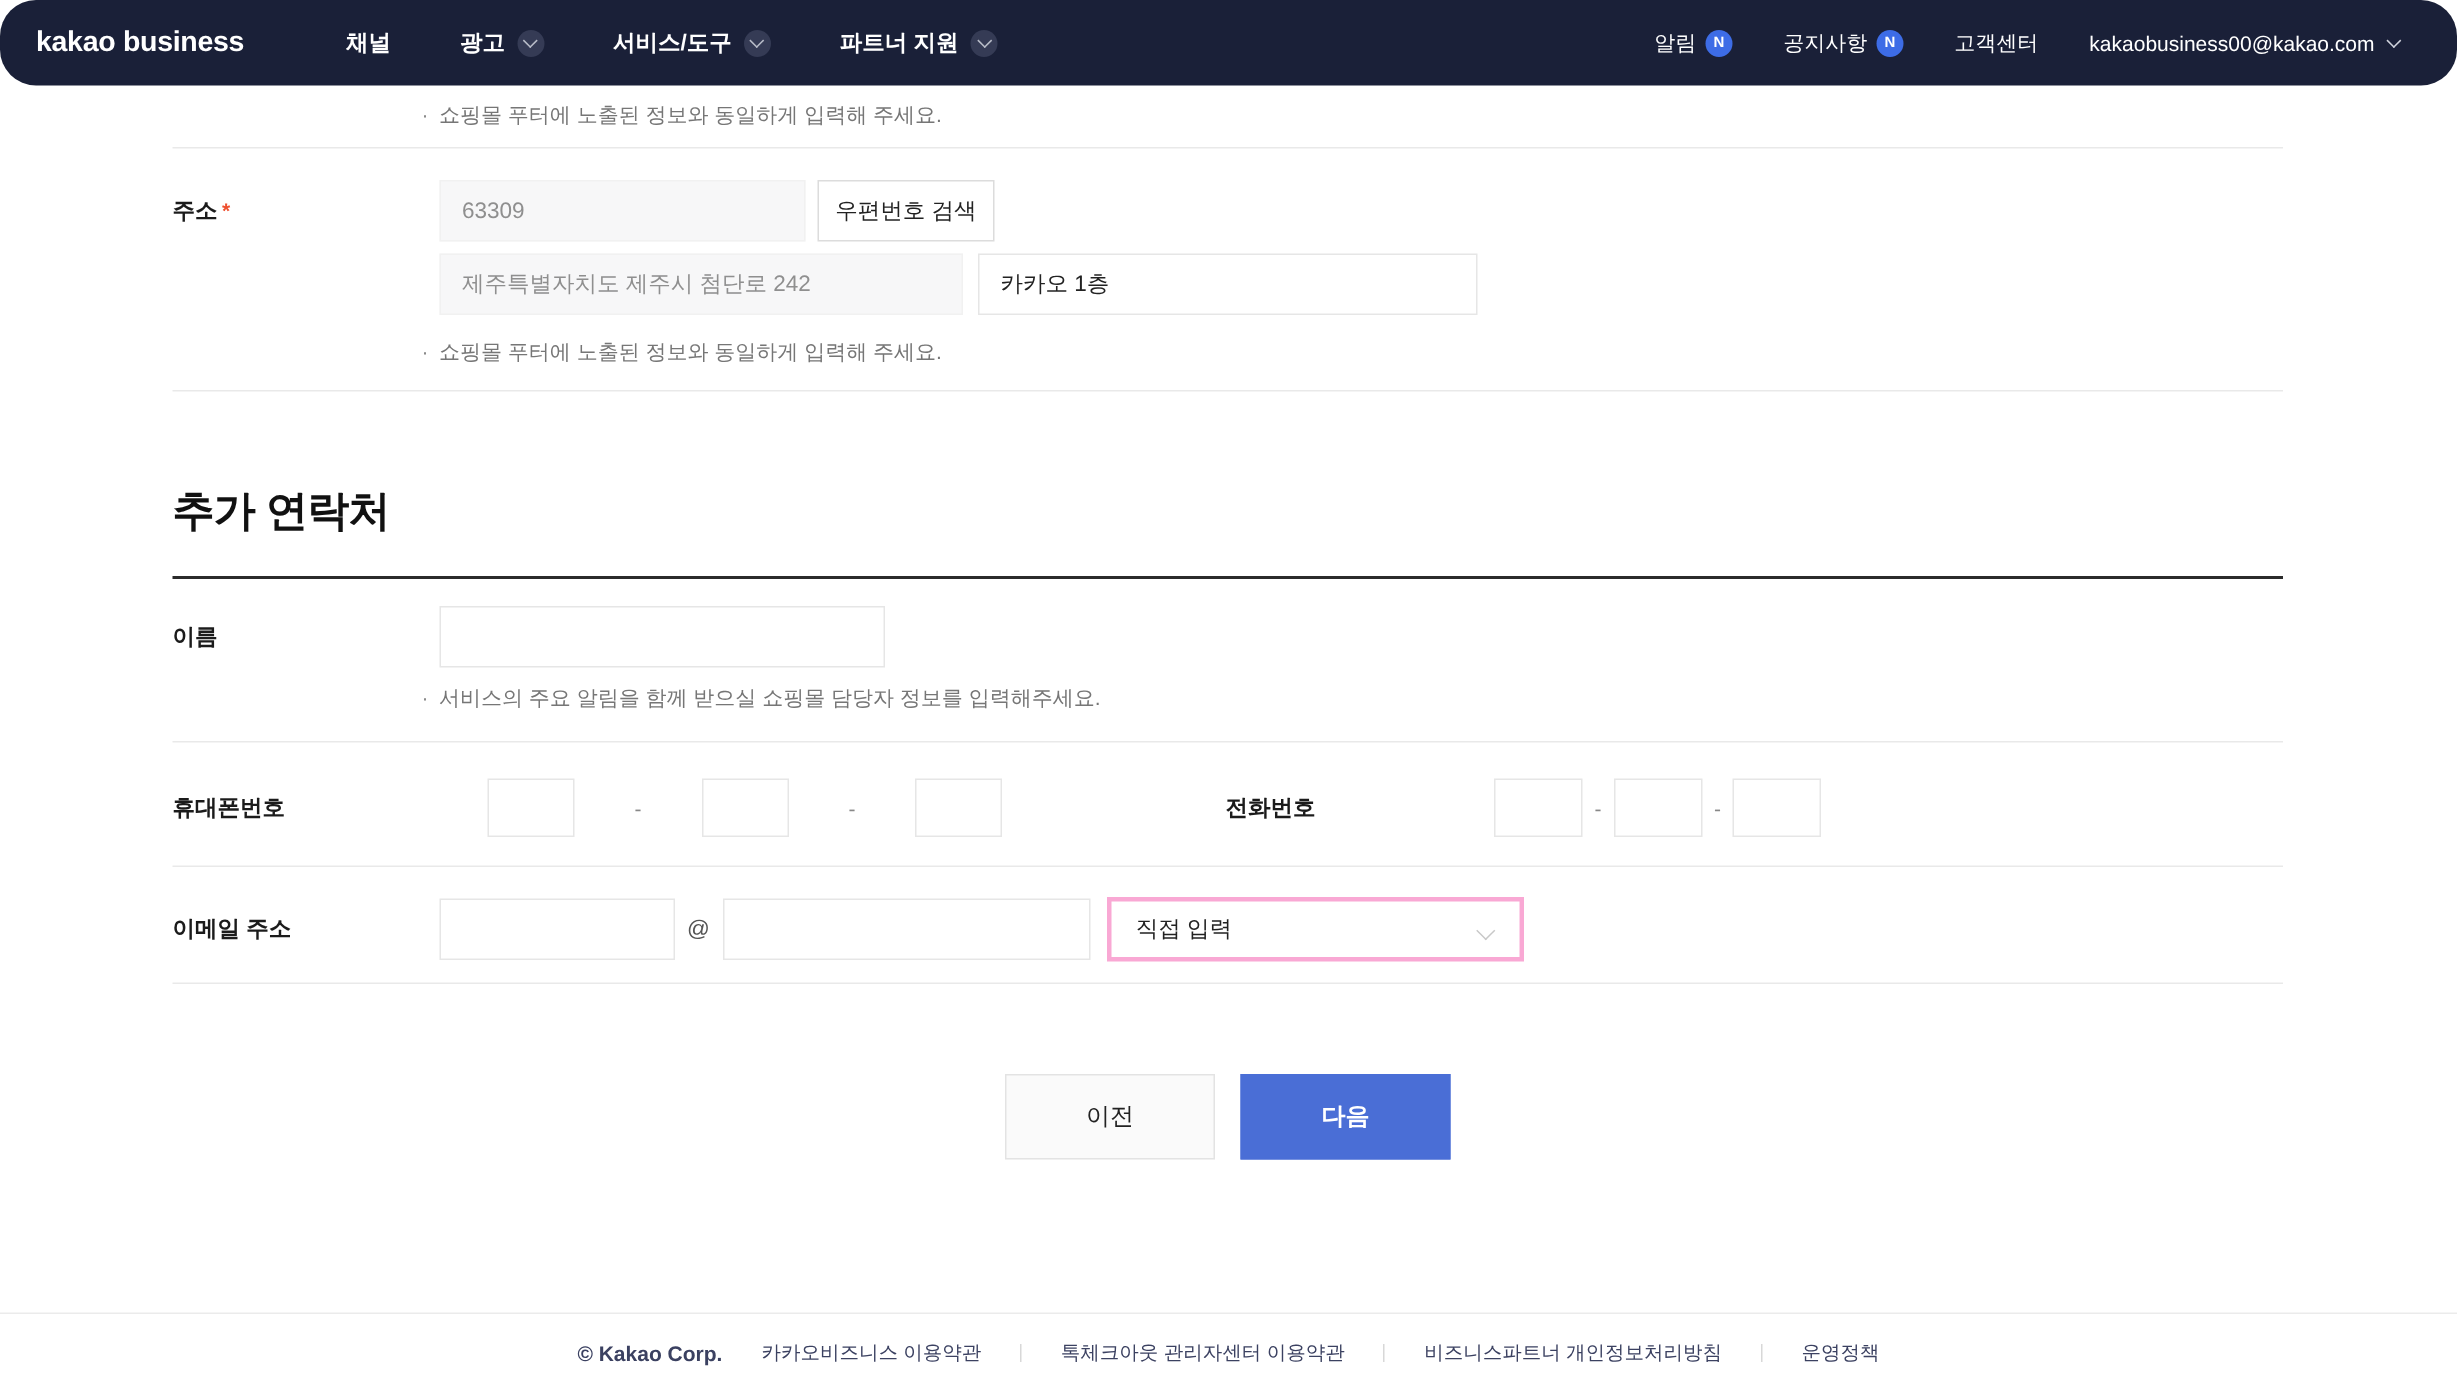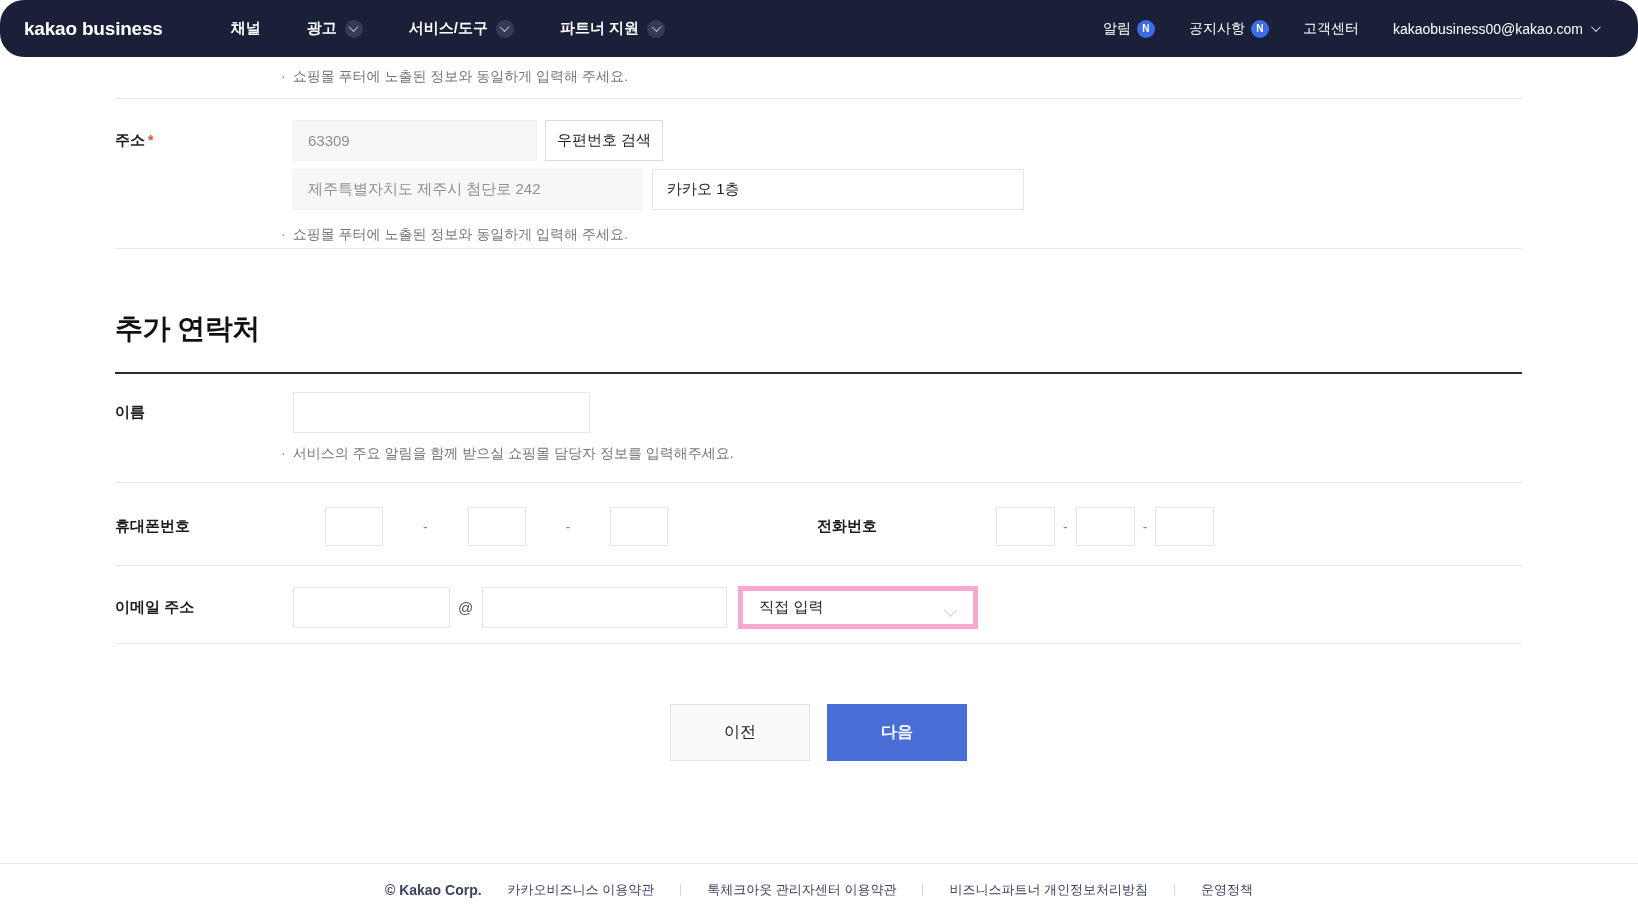--- a/index.html
+++ b/index.html
@@ -33,27 +33,27 @@
   .hint-block { padding:9px 0 12px 0; }
 
   .form-row { display:flex; align-items:center; }
   .form-label { width:178px; flex:none; font-size:15px; font-weight:600; color:#1b1b1b; }
   .req { color:#ee4f2e; margin-left:3px; font-size:14px; }
 
   input { font-family:"Liberation Sans", sans-serif; font-size:15px; outline:none; }
   .inp-gray { background:#f7f7f8; border:1px solid #f1f1f1; color:#8f8f8f; padding:0 14px; height:41px; }
   .inp-white { background:#fff; border:1px solid #e6e6e6; color:#222; padding:0 14px; height:41px; }
 
-  .address-block { padding:21px 0 4px 0; }
+  .address-block { padding:21px 0 16px 0; }
   .row-gap { margin-top:8px; }
   .postal-inp { width:244px; }
   .postal-btn { height:41px; width:118px; margin-left:8px; background:#fff; border:1px solid #dcdcdc;
     font-size:15px; font-weight:500; color:#222; cursor:pointer; font-family:"Liberation Sans", sans-serif; }
   .addr1 { width:349px; }
-  .addr2 { width:372px; margin-left:10px; font-weight:500; }
+  .addr2 { width:333px; margin-left:10px; font-weight:500; }
   .addr-hint { margin-top:14px; }
 
   .section-title-wrap { padding:62px 0 25px 0; border-bottom:2px solid #2b2b2b; }
   .section-title { font-size:28px; line-height:36px; font-weight:700; color:#111; letter-spacing:-0.5px; }
 
   .name-block { padding:18px 0 19px 0; }
   .name-inp { width:297px; }
   .name-hint { margin-top:10px; }
 
   .phones-block { padding:24px 0 19px 0; }
@@ -61,22 +61,22 @@
   .phone-box.narrow { width:59px; }
   .dash { color:#888; margin:0 8px; font-size:14px; }
   .phone-left { display:flex; align-items:center; width:702px; flex:none;gap:32px; }
   .phone-right { display:flex; align-items:center; }
   .phone-right .form-label { width:179px; }
 
   .email-block { padding:20px 0 14px 0; }
   .email-local { width:157px; }
   .at { color:#555; margin:0 9px 0 8px; font-size:15px; }
   .email-domain { width:245px; }
-  .select-box { position:relative; width:240px; height:43px; margin-left:11px; background:#fff;
-    border:5px solid #f9a8d4; display:flex; align-items:center; padding:0 16px; font-size:15px;
+  .select-box { position:relative; width:278px; height:43px; margin-left:11px; background:#fff;
+    border:3px solid #f9a8d4; display:flex; align-items:center; padding:0 16px; font-size:15px;
     color:#222; cursor:pointer; }
   .select-caret { position:absolute; right:18px; top:15px; width:9px; height:9px;
     border-right:1.4px solid #c8c8c8; border-bottom:1.4px solid #c8c8c8; transform:rotate(45deg); }
 
   .actions { margin-top:60px; display:flex; justify-content:center; gap:17px; }
   .btn { width:140px; height:57px; font-size:16px; cursor:pointer; font-family:"Liberation Sans", sans-serif; }
   .btn-prev { background:#fafafa; border:1px solid #e3e3e3; color:#222; }
   .btn-next { background:#4a6ed6; border:1px solid #4a6ed6; color:#fff; font-weight:700; }
 
   

